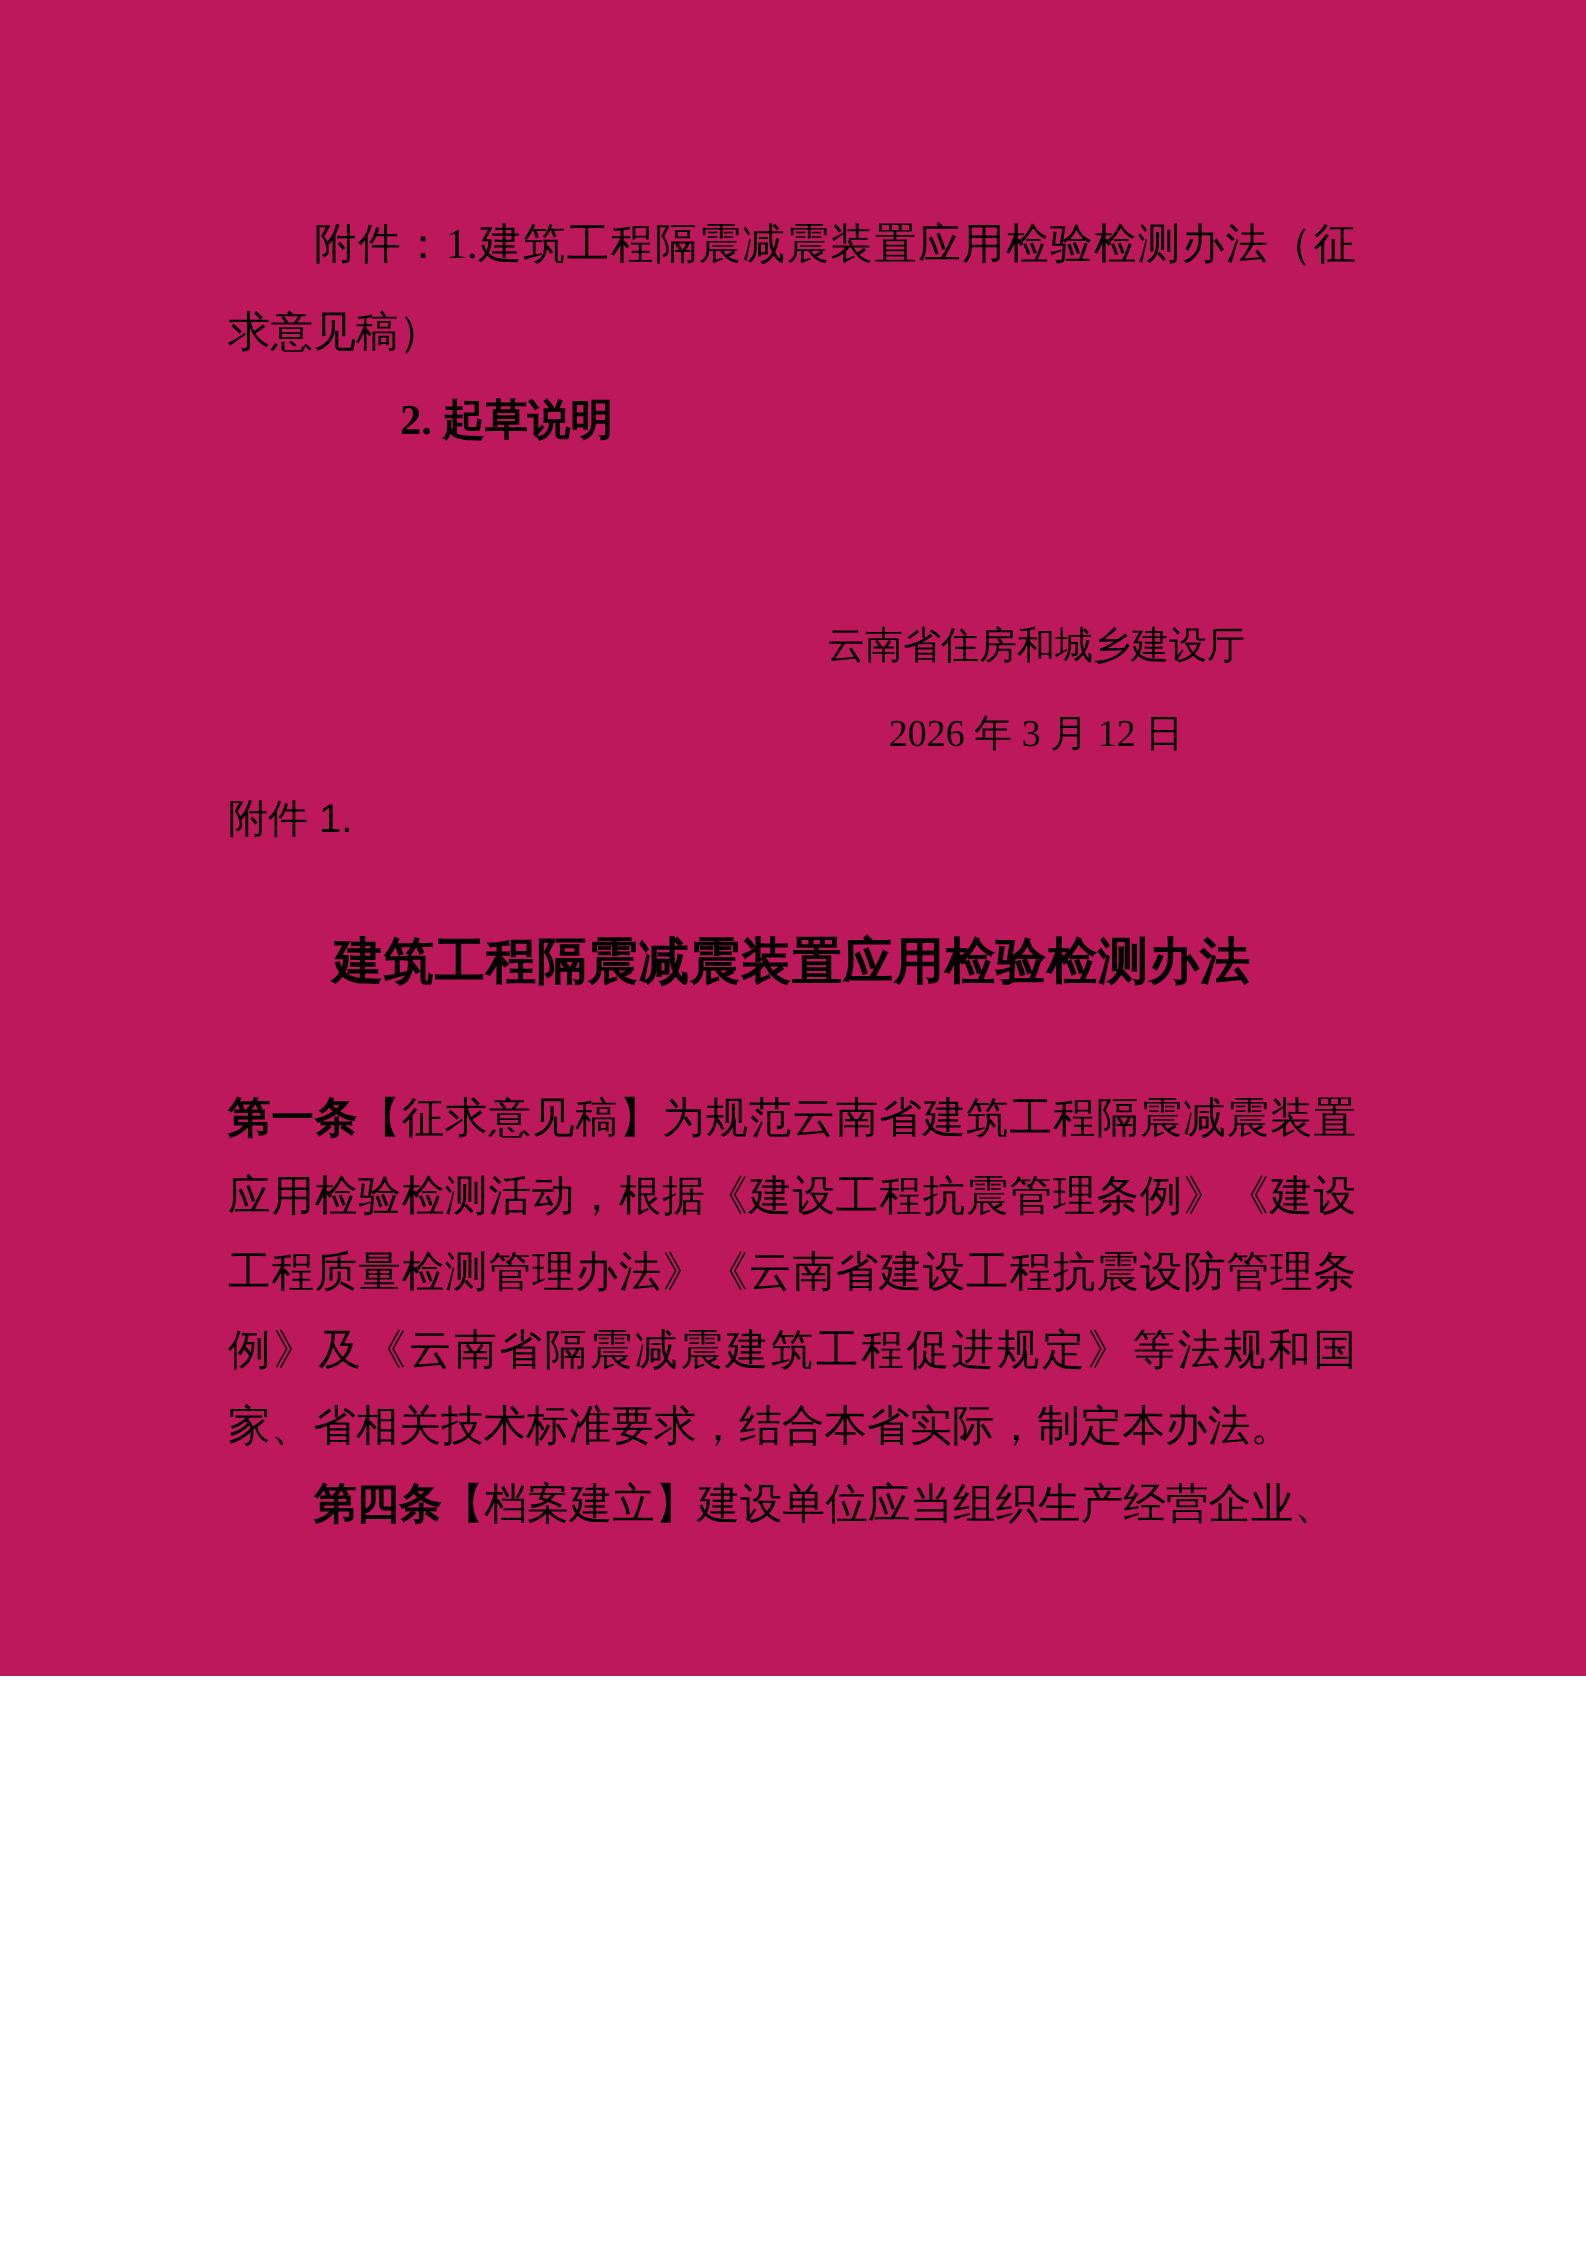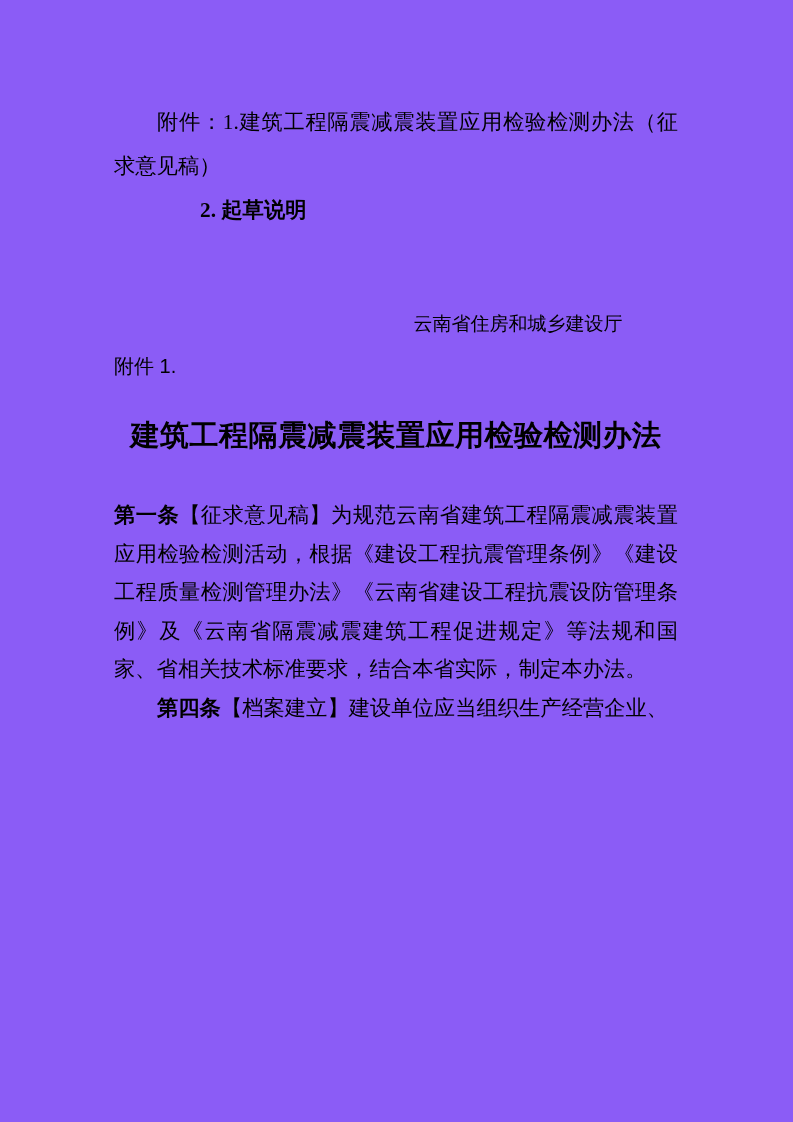--- a/index.html
+++ b/index.html
@@ -3,22 +3,22 @@
 <meta charset="utf-8">
 <style>
   html, body {
     margin: 0;
     padding: 0;
     background: #ffffff;
   }
   .page {
     position: relative;
     width: 793px;
-    height: 1122px;
-    background: #8b5cf6;
+    height: 838px;
+    background: #be185d;
     color: #000000;
     font-family: "Liberation Serif", "DejaVu Serif", serif;
     overflow: hidden;
   }
   .content {
     padding: 0 115px 0 114px;
   }
   
   .attachment-list {
     padding-top: 100px;
@@ -48,26 +48,25 @@
   
   .appendix {
     margin: 6px 0 0 0;
     font-size: 20px;
     line-height: 28px;
     font-family: Liberation Sans, sans-serif;
   }
   
   .title {
     margin: 36px 0 0 0;
-    font-size: 29px;
+    font-size: 25px;
     line-height: 44px;
     font-weight: bold;
     text-align: center;
     letter-spacing: 0.5px;
-    font-family: Liberation Mono, monospace;
   }
   .subtitle {
     margin: 6px 0 0 0;
     font-size: 20px;
     line-height: 28px;
     font-weight: bold;
     text-align: center;
   }
   
   .body {
@@ -92,20 +91,21 @@
 <div class="page">
   <div class="content">
 
     <div class="attachment-list">
       <p class="att-1">附件：1.建筑工程隔震减震装置应用检验检测办法（征求意见稿）</p>
       <p class="att-2">2. 起草说明</p>
     </div>
 
     <div class="signature">
       <p>云南省住房和城乡建设厅</p>
+      <p>2026 年 3 月 12 日</p>
     </div>
 
     <p class="appendix">附件 1.</p>
 
     <h1 class="title">建筑工程隔震减震装置应用检验检测办法</h1>
 
     <div class="body">
       <p class="article"><b class="art-num">第一条</b><span>【征求意见稿】</span><span>为规范云南省建筑工程隔震减震装置应用检验检测活动，根据《建设工程抗震管理条例》《建设工程质量检测管理办法》《云南省建设工程抗震设防管理条例》及《云南省隔震减震建筑工程促进规定》等法规和国家、省相关技术标准要求，结合本省实际，制定本办法。</span></p>
 
 

